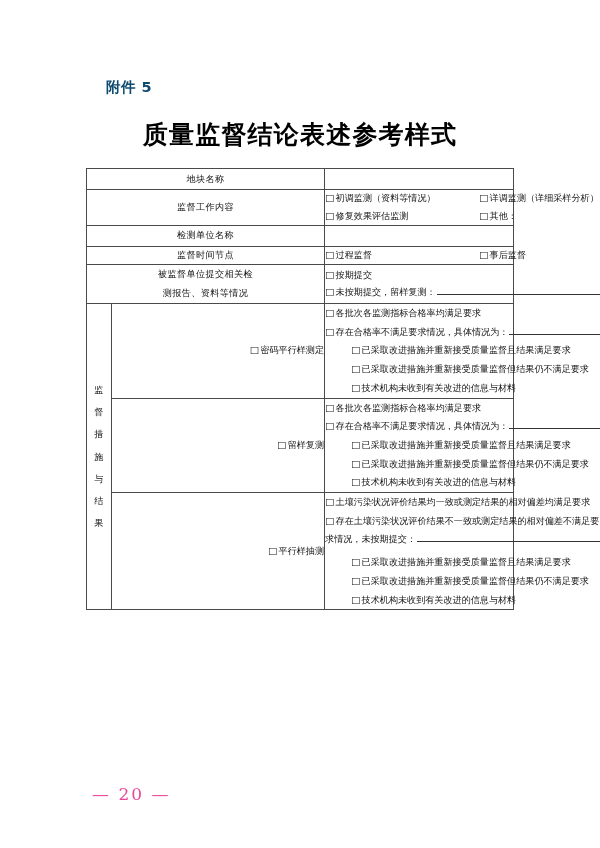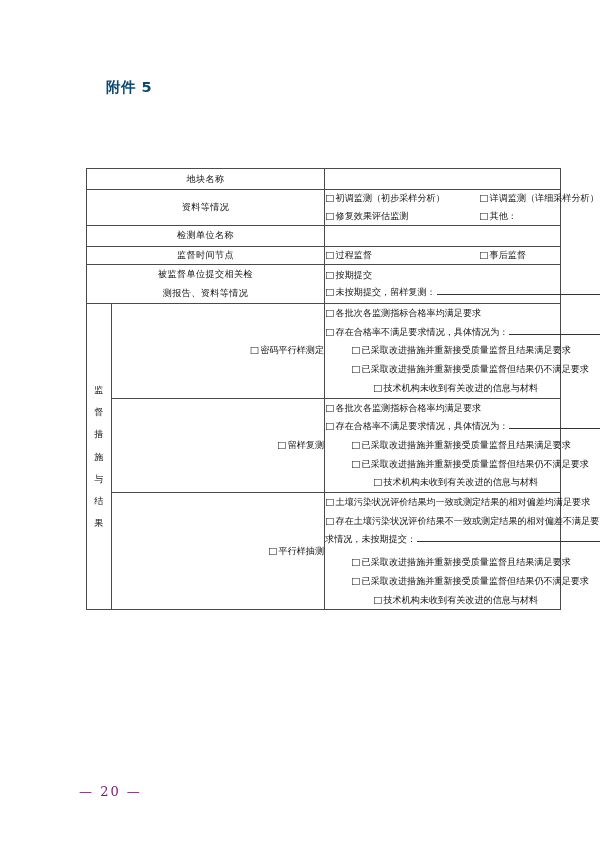--- a/index.html
+++ b/index.html
@@ -49,21 +49,21 @@
     letter-spacing: 1.2px;
     color: #000000;
     white-space: nowrap;
   }
 
   
   .form-table {
     position: absolute;
     left: 86px;
     top: 168px;
-    width: 475px;
+    width: 428px;
     border-collapse: collapse;
     table-layout: fixed;
     font-family: Liberation Sans, sans-serif;
     font-size: 9.1px;
     color: #141414;
   }
   .form-table td {
     border: 1px solid #4a4a4a;
     padding: 0;
     vertical-align: middle;
@@ -159,56 +159,57 @@
   }
   .fill-w-full { width: 205px; }
   .fill-w-mid  { width: 160px; }
   .fill-w-lg   { width: 194px; }
 
   .spacer-sm { display: block; height: 5px; }
 
   
   .page-footer {
     position: absolute;
-    left: 79px;
+    left: 92px;
     top: 784px;
     font-family: "DejaVu Serif", "Liberation Serif", serif;
-    font-size: 13px;
+    font-size: 17px;
     letter-spacing: 2px;
-    color: #701a75;
+    color: #ec4899;
     white-space: nowrap;
   }
 </style>
 </head>
 <body>
 
 <div class="page">
 
   <div class="attachment-label">附件 5</div>
 
+  <div class="doc-title">质量监督结论表述参考样式</div>
 
   <table class="form-table">
     <colgroup>
       <col class="col-spine">
       <col class="col-method">
       <col class="col-label">
       <col>
     </colgroup>
     <tbody>
 
       <tr>
         <td colspan="3" class="lbl">地块名称</td>
         <td class="content cell-blank"></td>
       </tr>
 
       <tr>
-        <td colspan="3" class="lbl">资料等情况</td>
+        <td colspan="3" class="lbl">监督工作内容</td>
         <td class="content">
           <div class="chk-grid">
-            <span class="chk-row chk-box">初调监测（初步采样分析）</span>
+            <span class="chk-row chk-box">初调监测（资料等情况）</span>
             <span class="chk-row chk-box">详调监测（详细采样分析）</span>
             <span class="chk-row chk-box">修复效果评估监测</span>
             <span class="chk-row chk-box">其他：</span>
           </div>
         </td>
       </tr>
 
       <tr>
         <td colspan="3" class="lbl">检测单位名称</td>
         <td class="content cell-blank"></td>

